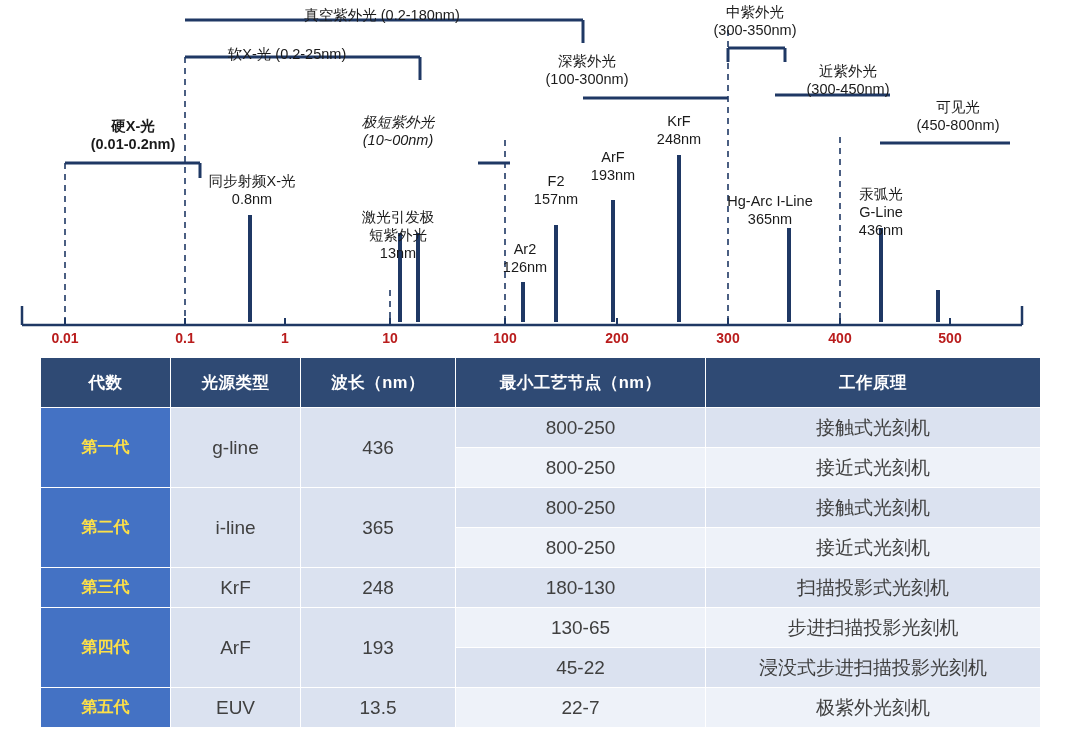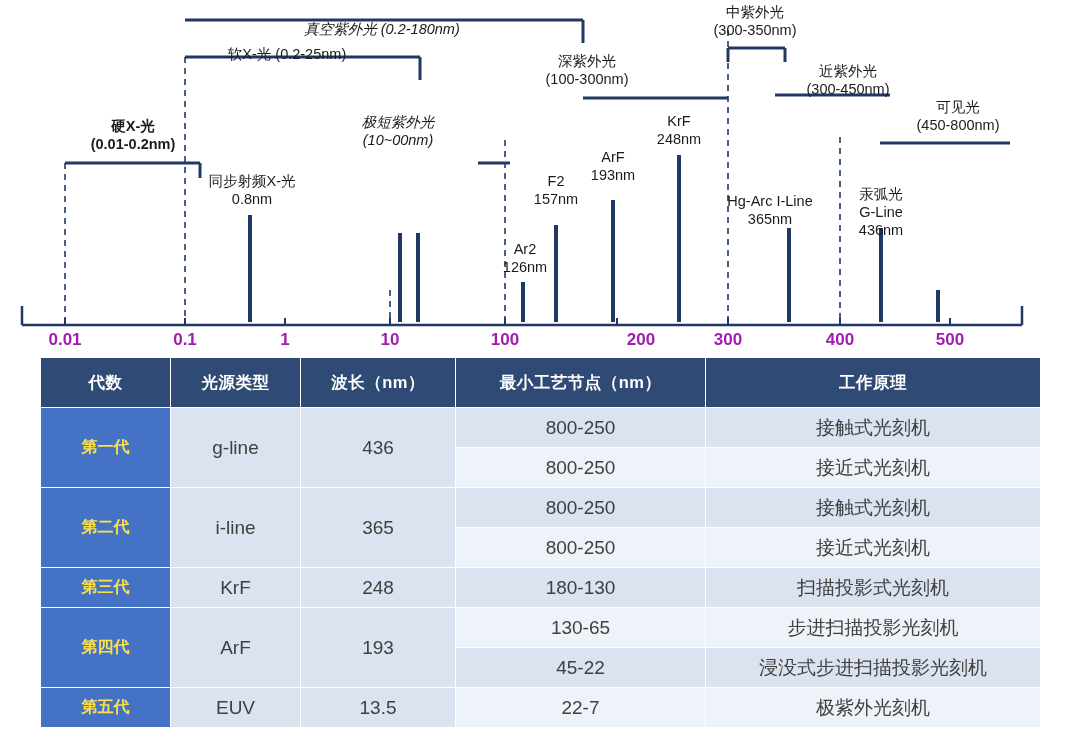--- a/index.html
+++ b/index.html
@@ -22,23 +22,23 @@
   #spectrum {
     position: absolute;
     left: 0; top: 0;
     width: 1080px;
     height: 352px;
   }
   #spectrum svg { display: block; }
 
   .axis-label {
     position: absolute;
-    font-size: 17px;
+    font-size: 14px;
     font-weight: bold;
-    color: #a21caf;
+    color: #b91c1c;
     transform: translateX(-50%);
     white-space: nowrap;
   }
 
   .brlabel {
     position: absolute;
     font-size: 14.5px;
     line-height: 1.25;
     color: #1b1b1b;
     text-align: center;
@@ -176,35 +176,35 @@
 
         <path d="M880,143 L1010,143"></path>
       </g>
     </svg>
 
     <div class="axis-label" style="left:65px;  top:330px;">0.01</div>
     <div class="axis-label" style="left:185px; top:330px;">0.1</div>
     <div class="axis-label" style="left:285px; top:330px;">1</div>
     <div class="axis-label" style="left:390px; top:330px;">10</div>
     <div class="axis-label" style="left:505px; top:330px;">100</div>
-    <div class="axis-label" style="left:617px; top:330px;margin-left:24px;">200</div>
+    <div class="axis-label" style="left:617px; top:330px;">200</div>
     <div class="axis-label" style="left:728px; top:330px;">300</div>
     <div class="axis-label" style="left:840px; top:330px;">400</div>
     <div class="axis-label" style="left:950px; top:330px;">500</div>
 
     <div class="brlabel" style="left:133px; top:117px;font-weight:bold;">
       <div>硬X-光</div>
       <div>(0.01-0.2nm)</div>
     </div>
 
     <div class="brlabel" style="left:287px; top:45px;">
       <div>软X-光 (0.2-25nm)</div>
     </div>
 
-    <div class="brlabel" style="left:382px; top:20px;font-style:italic;">
+    <div class="brlabel" style="left:382px; top:6px;">
       <div>真空紫外光 (0.2-180nm)</div>
     </div>
 
     <div class="brlabel" style="left:398px; top:113px;font-style:italic;">
       <div>极短紫外光</div>
       <div>(10~00nm)</div>
     </div>
 
     <div class="brlabel" style="left:587px; top:52px;">
       <div>深紫外光</div>
@@ -224,20 +224,25 @@
     <div class="brlabel" style="left:958px; top:98px;">
       <div>可见光</div>
       <div>(450-800nm)</div>
     </div>
 
     <div class="brlabel" style="left:252px; top:172px;">
       <div>同步射频X-光</div>
       <div>0.8nm</div>
     </div>
 
+    <div class="brlabel" style="left:398px; top:208px;">
+      <div>激光引发极</div>
+      <div>短紫外光</div>
+      <div>13nm</div>
+    </div>
 
     <div class="brlabel" style="left:525px; top:240px;">
       <div class="b">Ar2</div>
       <div>126nm</div>
     </div>
 
     <div class="brlabel" style="left:556px; top:172px;">
       <div class="b">F2</div>
       <div>157nm</div>
     </div>

